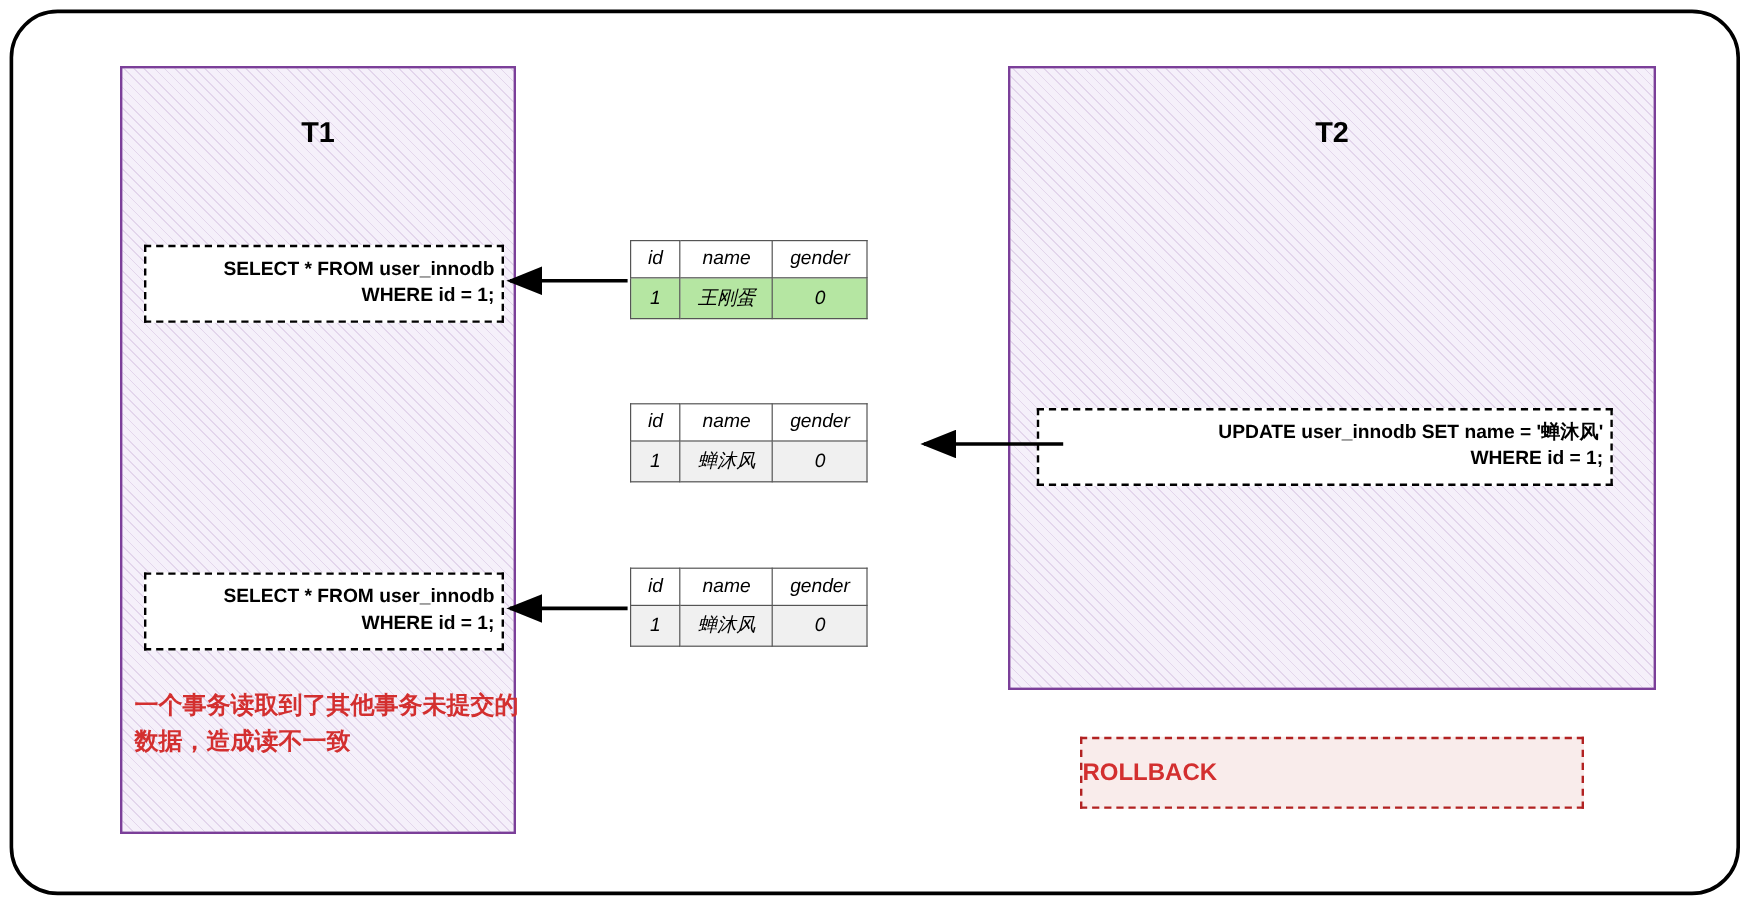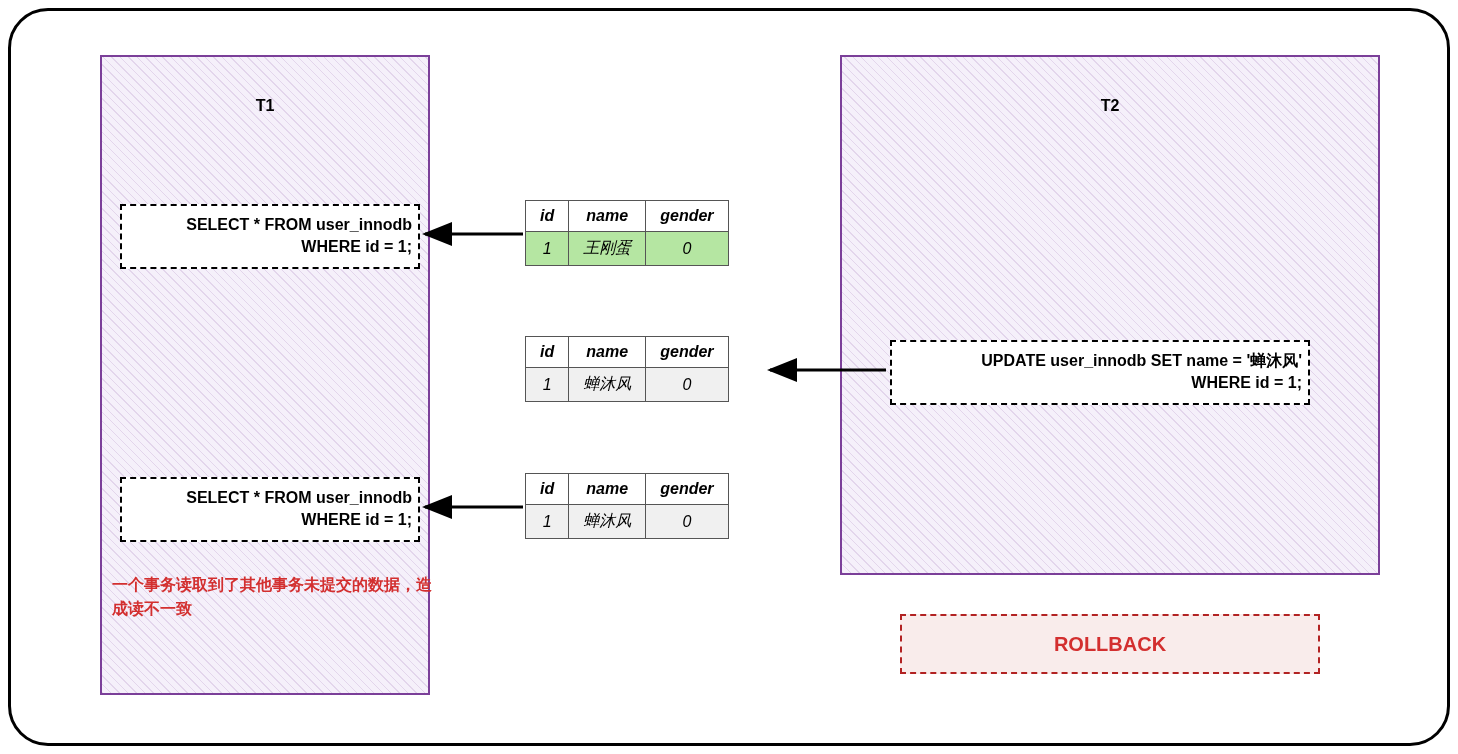--- a/index.html
+++ b/index.html
@@ -23,77 +23,76 @@
   .transaction-box {
     position: absolute;
     border: 2px solid #7b3f99;
     background-color: #f5f0fa;
     background-image: repeating-linear-gradient(45deg, rgba(123,63,153,0.15) 0px, rgba(123,63,153,0.15) 1px, transparent 1px, transparent 6px);
   }
   .t1-box { left: 100px; top: 55px; width: 330px; height: 640px; }
   .t2-box { left: 840px; top: 55px; width: 540px; height: 520px; }
   .tx-title {
     text-align: center;
-    font-size: 16px;
+    font-size: 24px;
     font-weight: bold;
     padding-top: 40px;
   }
   .sql-box {
     position: absolute;
     border: 2px dashed #000;
     background: #fff;
     font-weight: bold;
     font-size: 16px;
     text-align: right;
     padding: 8px 6px;
     line-height: 1.4;
   }
   .sql1 { left: 120px; top: 204px; width: 300px; }
-  .sql2 { left: 890px; top: 340px; width: 420px; }
+  .sql2 { left: 864px; top: 340px; width: 480px; }
   .sql3 { left: 120px; top: 477px; width: 300px; }
   .rollback-box {
     position: absolute;
     left: 900px;
     top: 614px;
     width: 420px;
     height: 60px;
     border: 2px dashed #b22222;
     background: #f9eceb;
     color: #d32f2f;
     font-weight: bold;
     font-size: 20px;
     display: flex;
     align-items: center;
-    justify-content: center;
   }
   .result-table {
     position: absolute;
     border-collapse: collapse;
     background: #fff;
   }
   .result-table th, .result-table td {
     border: 1px solid #555;
     padding: 6px 14px;
     font-size: 16px;
     text-align: center;
     font-style: italic;
   }
-  .result-table th { background: #fff; font-weight: bold; margin-top: 43px; }
+  .result-table th { background: #fff; font-weight: normal; margin-top: 43px; }
   .row-green td { background: #b5e6a2; }
   .row-gray td { background: #f0f0f0; }
   .tbl1 { left: 525px; top: 200px; }
   .tbl2 { left: 525px; top: 336px; }
   .tbl3 { left: 525px; top: 473px; }
   .note-text {
     position: absolute;
     left: 112px;
     top: 573px;
     width: 320px;
     color: #d32f2f;
-    font-size: 16px;
+    font-size: 20px;
     font-weight: bold;
     line-height: 1.5;
   }
   svg.arrows {
     position: absolute;
     left: 0; top: 0;
     width: 1458px;
     height: 754px;
     pointer-events: none;
   }

